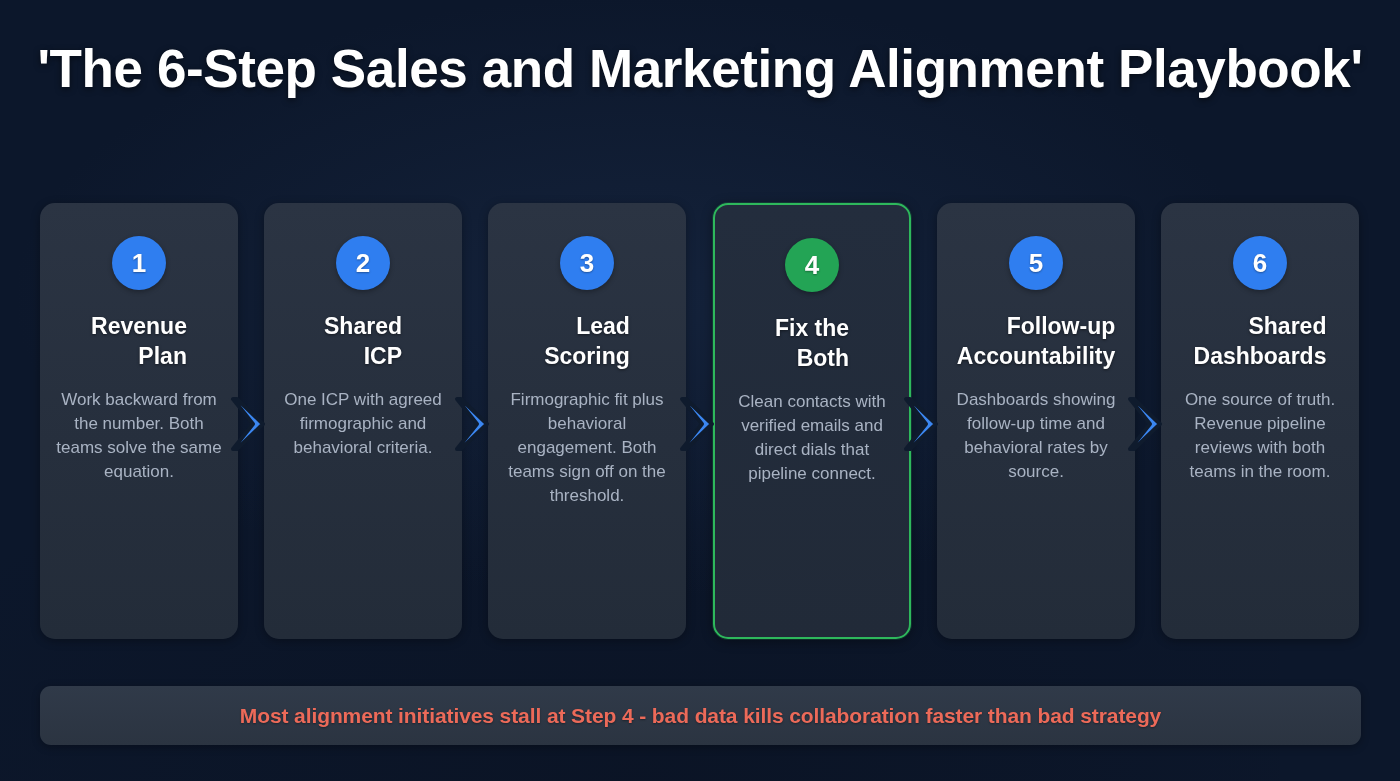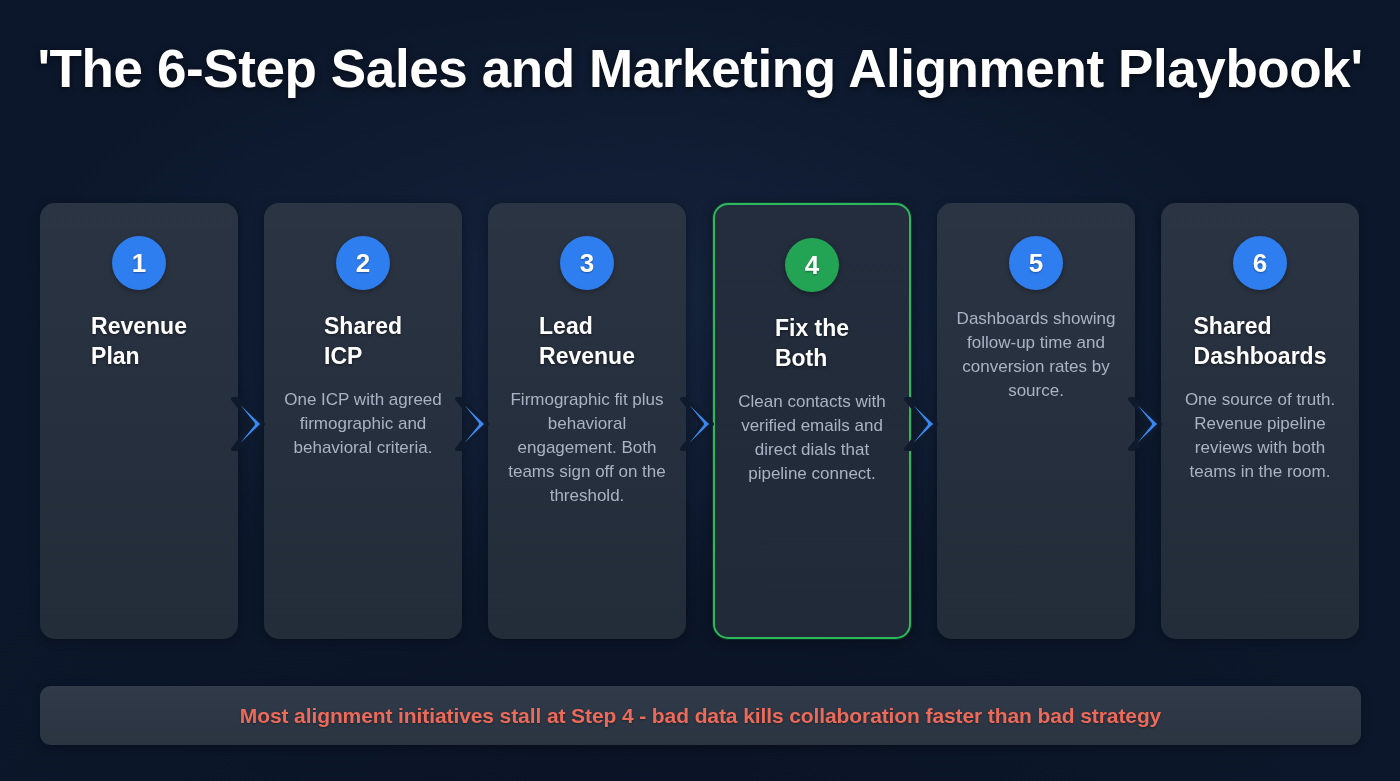--- a/index.html
+++ b/index.html
@@ -103,21 +103,21 @@
     box-shadow: 0 2px 5px rgba(0,0,0,0.3);
   }
   .card.highlight .badge { background: #23a455; }
 
   .card-title {
     margin-top: 21px;
     color: #ffffff;
     font-size: 23px;
     font-weight: bold;
     line-height: 30px;
-    text-align: left;
+    text-align: right;
     text-shadow: 0 1px 3px rgba(0,0,0,0.5);
     white-space: pre-line;
   }
 
   .card-desc {
     margin-top: 17px;
     color: #a9b3c3;
     font-size: 17px;
     line-height: 24px;
     text-align: center;
@@ -171,46 +171,49 @@
   <div class="bg-wash"></div>
 
   <div class="title">'The 6-Step Sales and Marketing Alignment Playbook'</div>
 
   <div class="cards">
 
     <div class="card c1">
       <div class="badge">1</div>
       <div class="card-title">Revenue
 Plan</div>
+      <div class="card-desc">Work backward from the number. Both teams solve the same equation.</div>
     </div>
 
     <div class="card c2">
       <div class="badge">2</div>
       <div class="card-title">Shared
 ICP</div>
       <div class="card-desc">One ICP with agreed firmographic and behavioral criteria.</div>
     </div>
 
     <div class="card c3">
       <div class="badge">3</div>
       <div class="card-title">Lead
-Revenue</div>
+Scoring</div>
       <div class="card-desc">Firmographic fit plus behavioral engagement. Both teams sign off on the threshold.</div>
     </div>
 
     <div class="card c4 highlight">
       <div class="badge">4</div>
       <div class="card-title">Fix the
 Both</div>
       <div class="card-desc">Clean contacts with verified emails and direct dials that pipeline connect.</div>
     </div>
 
     <div class="card c5">
       <div class="badge">5</div>
-      <div class="card-desc">Dashboards showing follow-up time and conversion rates by source.</div>
+      <div class="card-title">Follow-up
+Accountability</div>
+      <div class="card-desc">Dashboards showing follow-up time and behavioral rates by source.</div>
     </div>
 
     <div class="card c6">
       <div class="badge">6</div>
       <div class="card-title">Shared
 Dashboards</div>
       <div class="card-desc">One source of truth. Revenue pipeline reviews with both teams in the room.</div>
     </div>
   </div>
 

